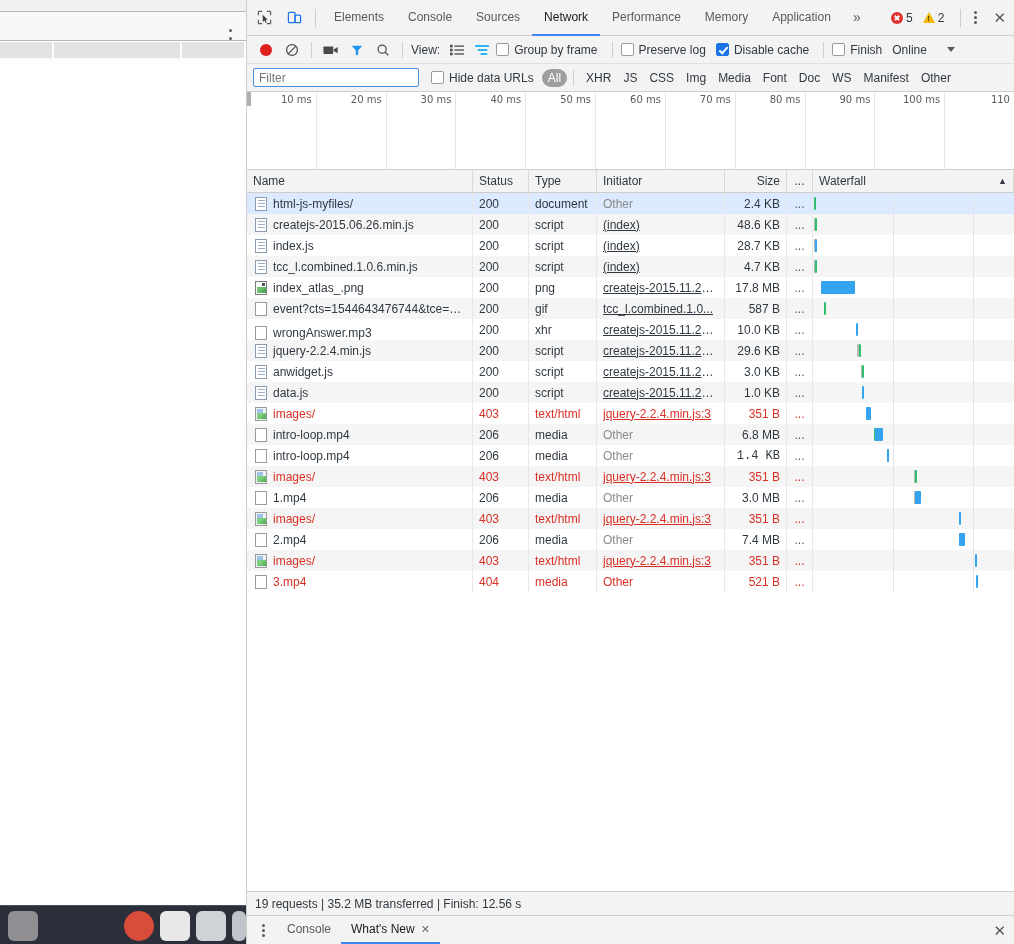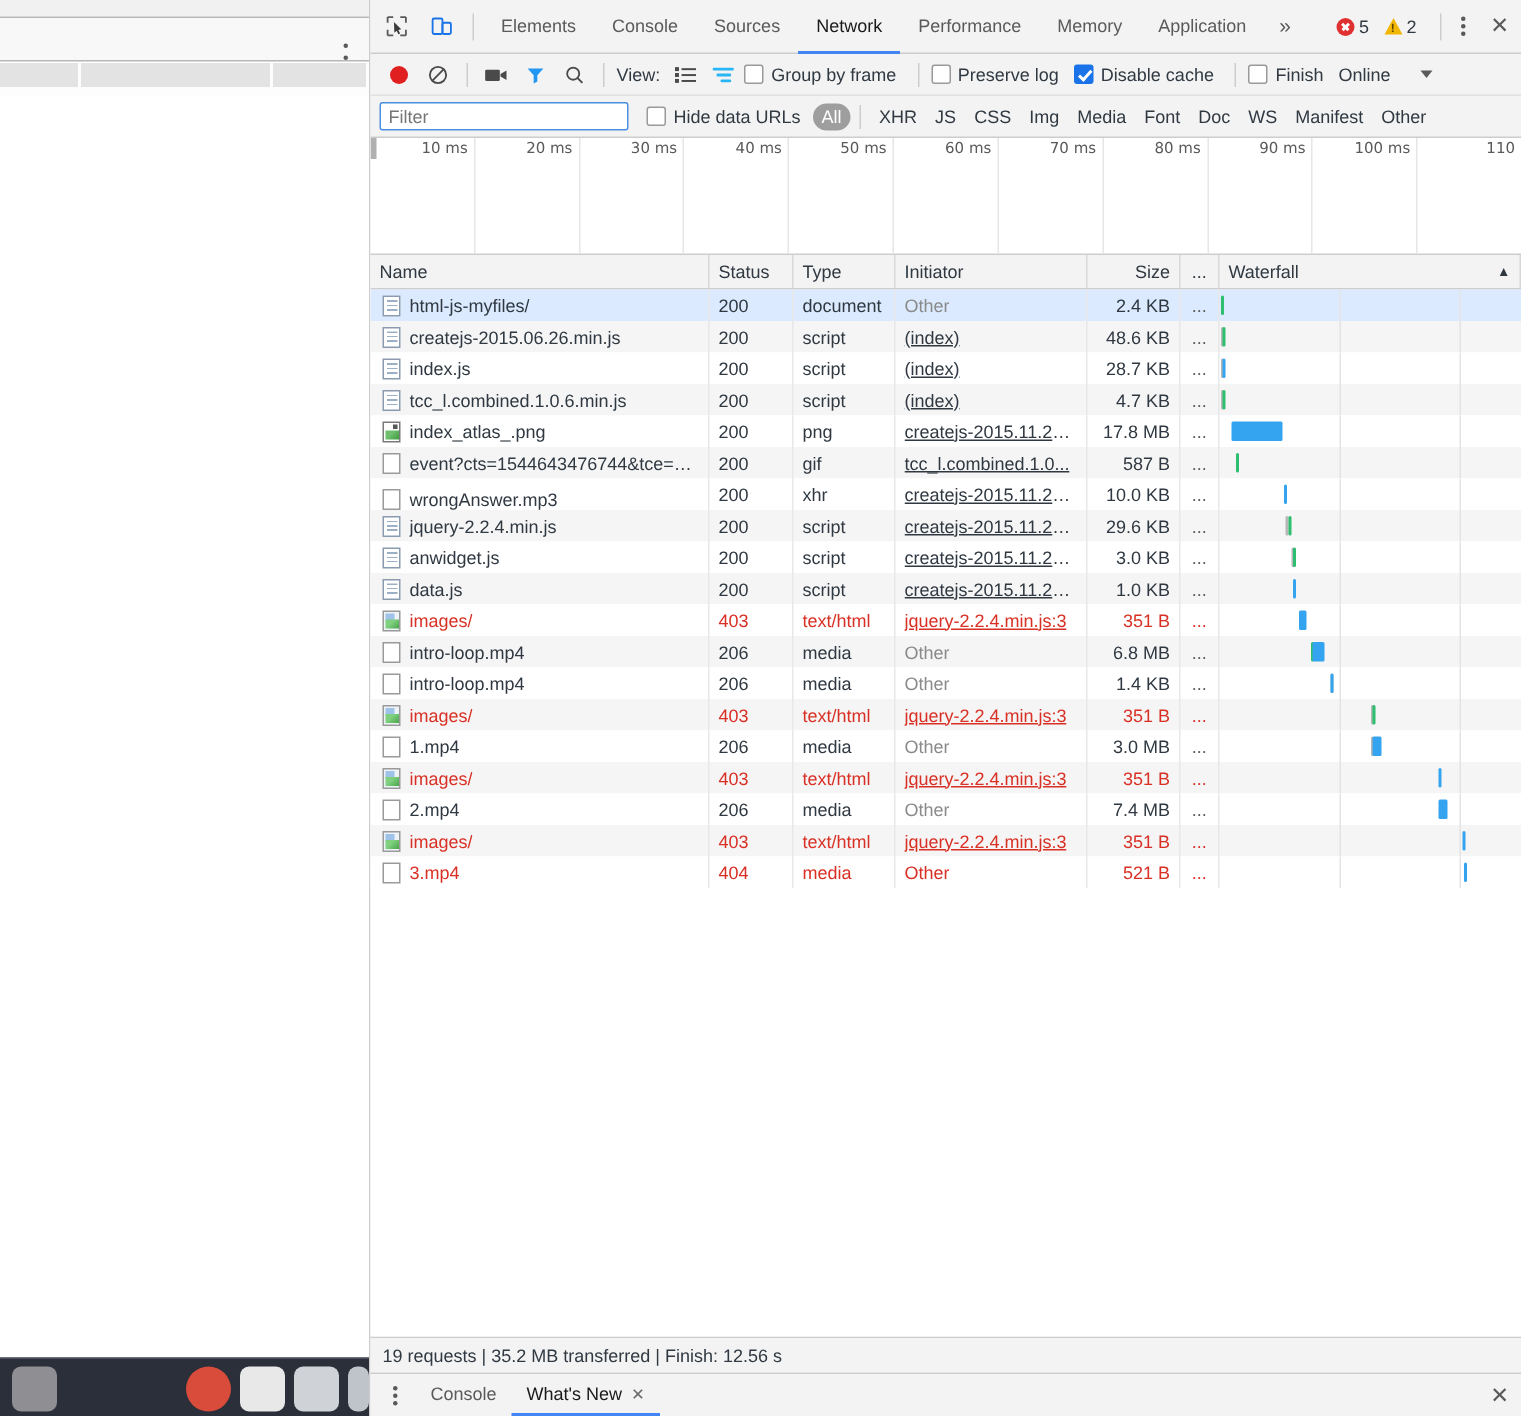--- a/index.html
+++ b/index.html
@@ -780,21 +780,21 @@
         <div class="row even">
           <div class="td name" style="flex: 0 0 226px;">
             <span class="ficon blank"></span>
             <span style="overflow: hidden; text-overflow: ellipsis;">intro-loop.mp4</span>
           </div>
           <div class="td" style="flex: 0 0 56px;">206</div>
           <div class="td" style="flex: 0 0 68px;">media</div>
           <div class="td" style="flex: 0 0 128px;">
             <span class="ini-other" style="overflow: hidden; text-overflow: ellipsis;">Other</span>
           </div>
-          <div class="td size" style="flex: 0 0 62px;">1.4 KB</div>
+          <div class="td size" style="flex: 0 0 62px; font-family: Liberation Mono, monospace;">1.4 KB</div>
           <div class="td dots" style="flex: 0 0 26px;">...</div>
           <div class="td wf" style="padding: 0px; border-right: none;">
             <div class="wf-grid">
               <div class="wf-gl" style="left: 80px;"></div>
               <div class="wf-gl" style="left: 160px;"></div>
             </div>
             <div class="bar queue" style="left: 73.6px; width: 2px;"></div>
             <div class="bar dl" style="left: 74.1px; width: 2px;"></div>
           </div>
         </div>

